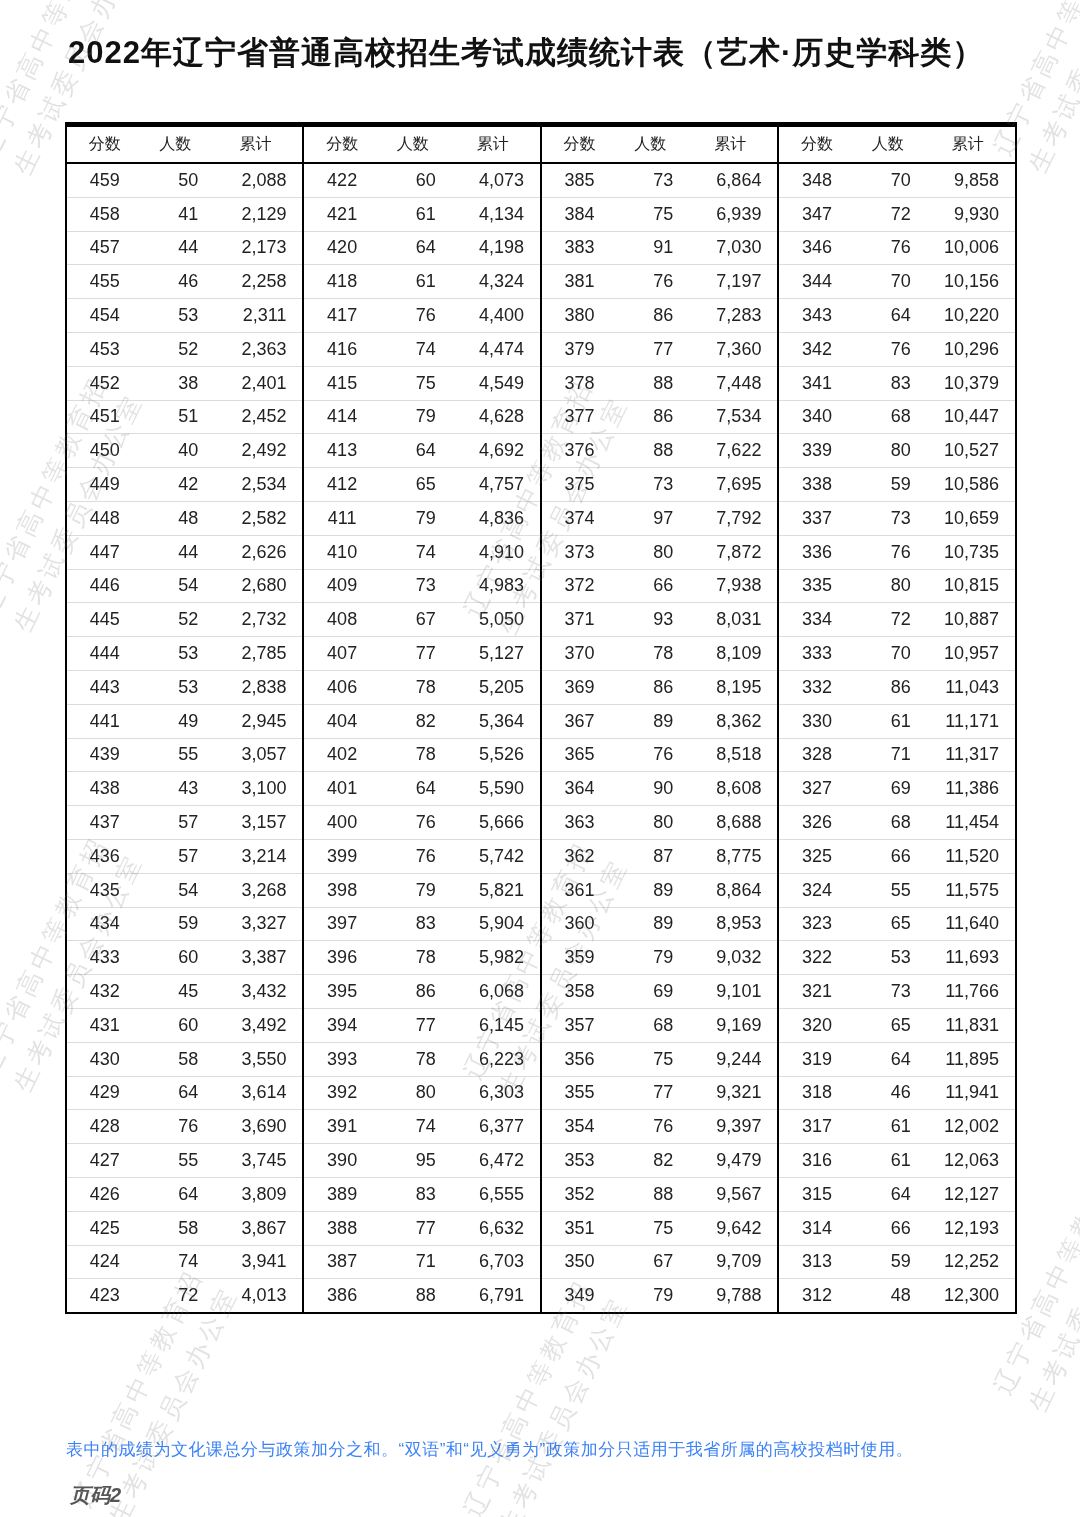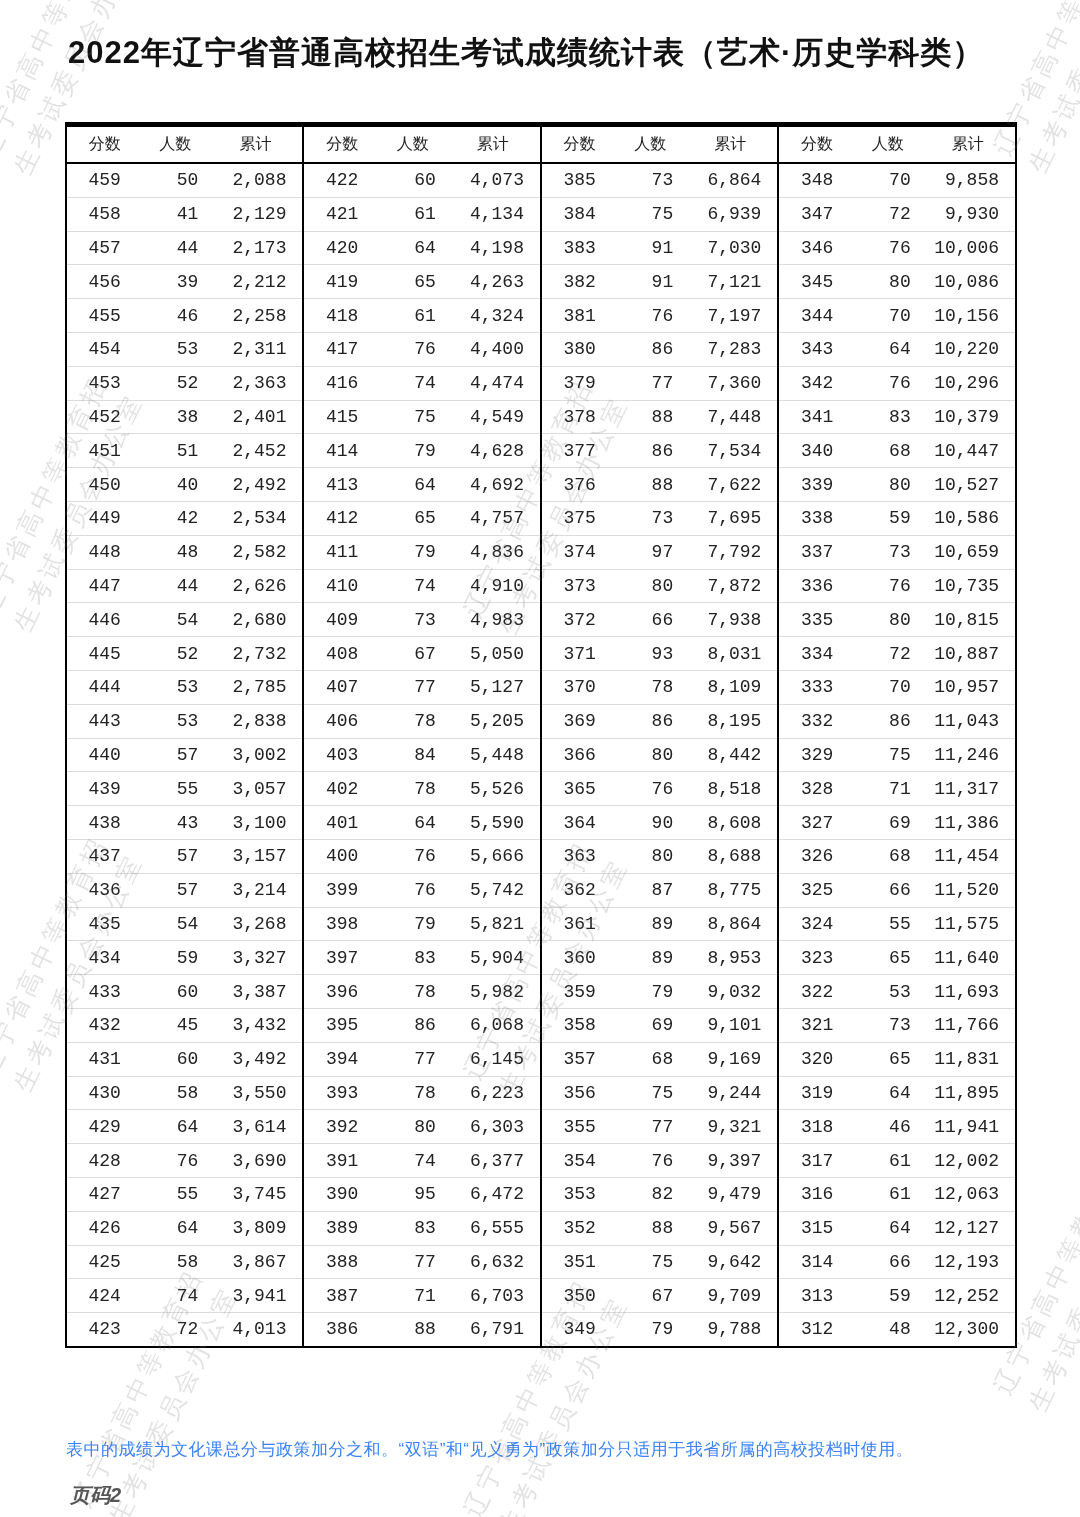--- a/index.html
+++ b/index.html
@@ -14,21 +14,20 @@
     white-space:nowrap;z-index:2;
   }
   .table-wrap{
     position:absolute;left:65px;top:122px;width:952px;z-index:2;
   }
   table.score-table{
     width:100%;border-collapse:collapse;table-layout:fixed;
     border-top:5px solid #000;border-left:2px solid #000;
     border-right:2px solid #000;border-bottom:2px solid #000;
     background:transparent;
-    font-family:Liberation Mono, monospace;
   }
   table.score-table thead th{
     font-size:16px;font-weight:normal;color:#222;
     height:35px;border-bottom:2px solid #000;text-align:center;
     padding:0;
   }
   table.score-table tbody td{
     font-size:18px;color:#222;height:32.8px;
     border-bottom:1px solid #dcdcdc;padding:0;
   }
@@ -124,34 +123,20 @@
           <td class="c1">64</td>
           <td class="c2">4,198</td>
           <td class="c0 group-start">383</td>
           <td class="c1">91</td>
           <td class="c2">7,030</td>
           <td class="c0 group-start">346</td>
           <td class="c1">76</td>
           <td class="c2">10,006</td>
         </tr>
         <tr>
-          <td class="c0">456</td>
-          <td class="c1">39</td>
-          <td class="c2">2,212</td>
-          <td class="c0 group-start">419</td>
-          <td class="c1">65</td>
-          <td class="c2">4,263</td>
-          <td class="c0 group-start">382</td>
-          <td class="c1">91</td>
-          <td class="c2">7,121</td>
-          <td class="c0 group-start">345</td>
-          <td class="c1">80</td>
-          <td class="c2">10,086</td>
-        </tr>
-        <tr>
           <td class="c0">455</td>
           <td class="c1">46</td>
           <td class="c2">2,258</td>
           <td class="c0 group-start">418</td>
           <td class="c1">61</td>
           <td class="c2">4,324</td>
           <td class="c0 group-start">381</td>
           <td class="c1">76</td>
           <td class="c2">7,197</td>
           <td class="c0 group-start">344</td>
@@ -320,32 +305,32 @@
           <td class="c1">78</td>
           <td class="c2">5,205</td>
           <td class="c0 group-start">369</td>
           <td class="c1">86</td>
           <td class="c2">8,195</td>
           <td class="c0 group-start">332</td>
           <td class="c1">86</td>
           <td class="c2">11,043</td>
         </tr>
         <tr>
-          <td class="c0">440</td>
-          <td class="c1">57</td>
-          <td class="c2">3,002</td>
-          <td class="c0 group-start">403</td>
-          <td class="c1">84</td>
-          <td class="c2">5,448</td>
-          <td class="c0 group-start">366</td>
-          <td class="c1">80</td>
-          <td class="c2">8,442</td>
-          <td class="c0 group-start">329</td>
-          <td class="c1">75</td>
-          <td class="c2">11,246</td>
+          <td class="c0">441</td>
+          <td class="c1">49</td>
+          <td class="c2">2,945</td>
+          <td class="c0 group-start">404</td>
+          <td class="c1">82</td>
+          <td class="c2">5,364</td>
+          <td class="c0 group-start">367</td>
+          <td class="c1">89</td>
+          <td class="c2">8,362</td>
+          <td class="c0 group-start">330</td>
+          <td class="c1">61</td>
+          <td class="c2">11,171</td>
         </tr>
         <tr>
           <td class="c0">439</td>
           <td class="c1">55</td>
           <td class="c2">3,057</td>
           <td class="c0 group-start">402</td>
           <td class="c1">78</td>
           <td class="c2">5,526</td>
           <td class="c0 group-start">365</td>
           <td class="c1">76</td>

